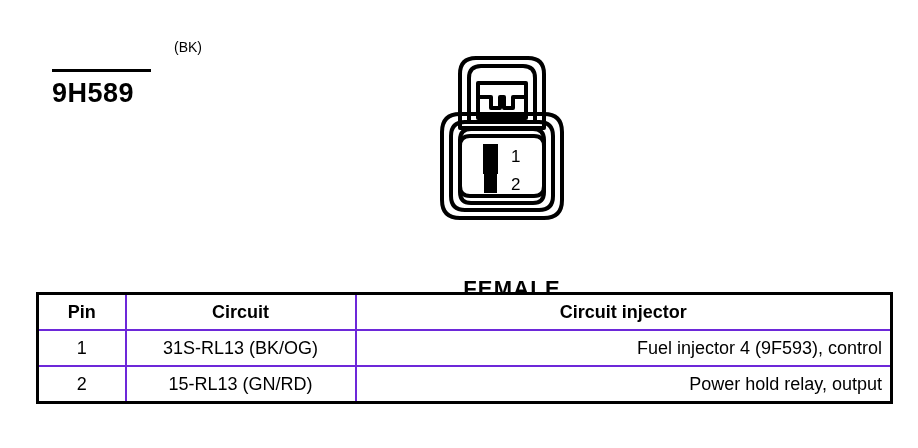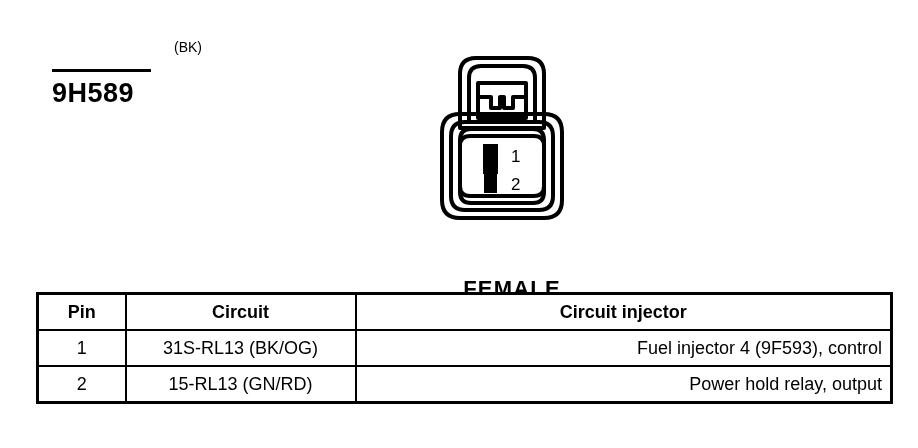--- a/index.html
+++ b/index.html
@@ -102,21 +102,21 @@
     table-layout: fixed;
     border: 3px solid #000;
     background: #fff;
   }
   #pinout-table col.col-pin      { width: 88px; }
   #pinout-table col.col-circuit  { width: 230px; }
   #pinout-table col.col-function { width: 536px; }
 
   #pinout-table th,
   #pinout-table td {
-    border: 2px solid #000000;
+    border: 2px solid #6d28d9;
     height: 34px;
     padding: 0 8px;
     font-size: 18px;
     line-height: 20px;
     vertical-align: middle;
   }
   #pinout-table th {
     font-weight: bold;
     text-align: center;
   }

